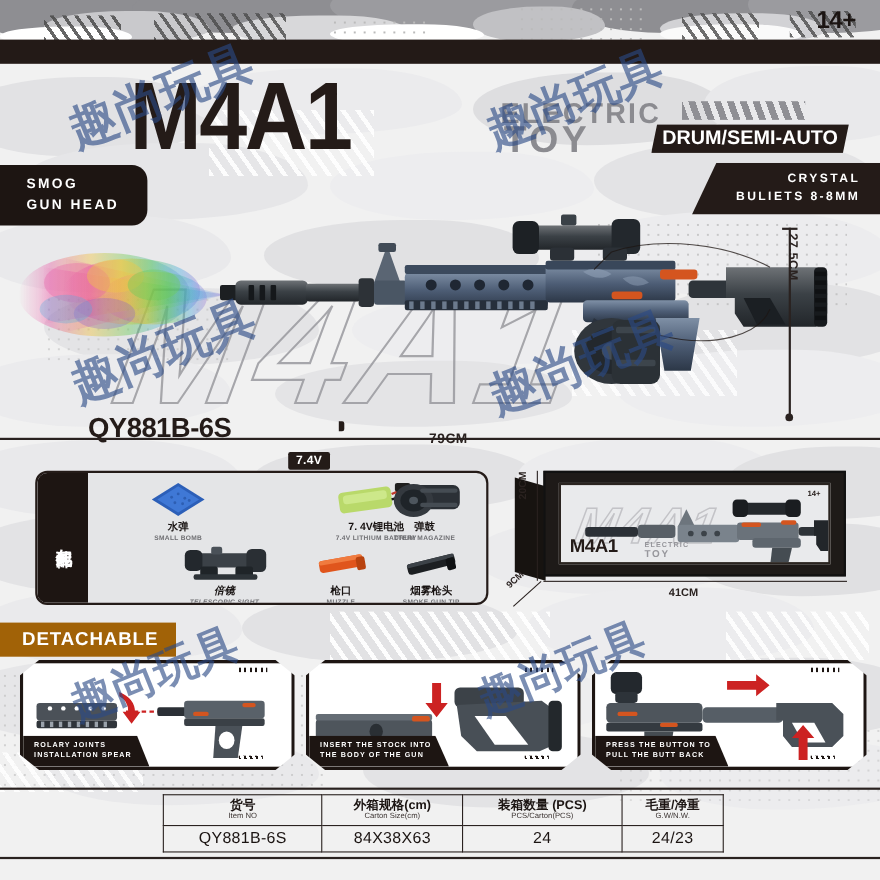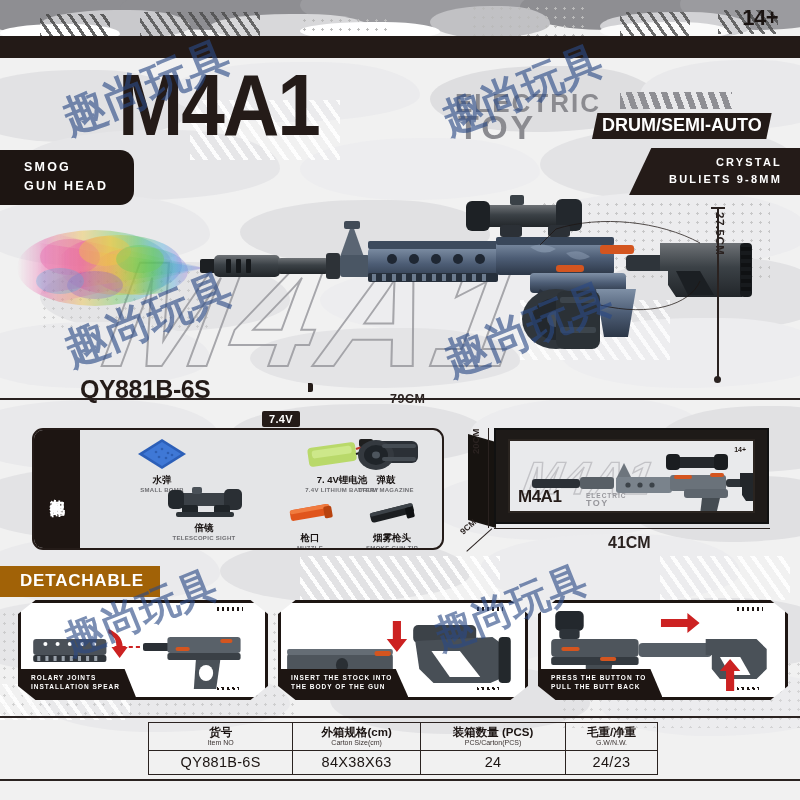--- a/index.html
+++ b/index.html
@@ -155,21 +155,21 @@
     letter-spacing:2px; transform:skewX(-10deg);
   }
   .box-side {
     position:absolute; left:16px; top:14px; width:28px; height:86px;
     background:#171310; transform: skewY(16deg);
   }
   .box-side-txt {
     position:absolute; left:-6px; top:26px; font-size:7px; color:#8d8d91;
     font-weight:bold; transform: rotate(-90deg); letter-spacing:1px; white-space:nowrap;
   }
-  .dim41 { position:absolute; left:156px; top:110px; font-size:16px; font-weight:bold; color:#2a2220; }
+  .dim41 { position:absolute; left:156px; top:110px; font-size:10px; font-weight:bold; color:#2a2220; }
   .dim20 {
     position:absolute; left:18px; top:30px; font-size:9.5px; font-weight:bold; color:#2a2220;
     transform: rotate(-90deg); transform-origin:left top;
   }
   .dim9 {
     position:absolute; left:6px; top:105px; font-size:8.5px; font-weight:bold; color:#2a2220;
     transform: rotate(-42deg); transform-origin:left top;
   }
   .bline { position:absolute; background:#2a2220; }
 
@@ -299,21 +299,21 @@
   <div class="stripes"></div>
   <div class="auto-badge">DRUM/SEMI-AUTO</div>
 
   <div class="smog-badge">
     <div>SMOG</div>
     <div>GUN HEAD</div>
   </div>
 
   <div class="crystal-badge">
     <div>CRYSTAL</div>
-    <div>BULIETS 9-8MM</div>
+    <div>BULIETS 8-8MM</div>
   </div>
 
   <div class="gun-area">
     <svg width="800" height="205" viewBox="0 0 800 205">
       <defs>
         <linearGradient id="gmet" x1="0" y1="0" x2="0" y2="1">
           <stop offset="0%" stop-color="#6e7276"></stop>
             <stop offset="45%" stop-color="#3b4146"></stop>
             <stop offset="100%" stop-color="#22262a"></stop>
         </linearGradient>
@@ -494,21 +494,21 @@
             <ellipse cx="28" cy="20" rx="12" ry="10" fill="#1f2429"></ellipse>
             <ellipse cx="28" cy="20" rx="4" ry="3.4" fill="#4d555d"></ellipse>
             <rect x="34" y="9" width="34" height="4" rx="2" fill="#454c53"></rect>
             <rect x="34" y="22" width="34" height="4" rx="2" fill="#454c53"></rect>
           </svg>
         </div>
         <div class="acc-cn">弹鼓</div>
         <div class="acc-en">DRUM MAGAZINE</div>
       </div>
 
-      <div class="acc-item" style="left:76px;top:52px;">
+      <div class="acc-item" style="left:76px;top:62px;font-style:italic;">
         <div class="acc-pic">
           <svg width="92" height="34" viewBox="0 0 92 34">
             <rect x="20" y="8" width="52" height="13" rx="4" fill="#3b4147"></rect>
             <rect x="10" y="5" width="16" height="19" rx="5" fill="#23282d"></rect>
             <rect x="66" y="4" width="18" height="21" rx="5" fill="#2a2f34"></rect>
             <rect x="34" y="2" width="10" height="7" rx="2" fill="#4a5158"></rect>
             <rect x="24" y="20" width="16" height="9" rx="2" fill="#1f2428"></rect>
             <rect x="56" y="20" width="16" height="9" rx="2" fill="#1f2428"></rect>
             <rect x="18" y="27" width="58" height="5" rx="2" fill="#2d3338"></rect>
           </svg>

